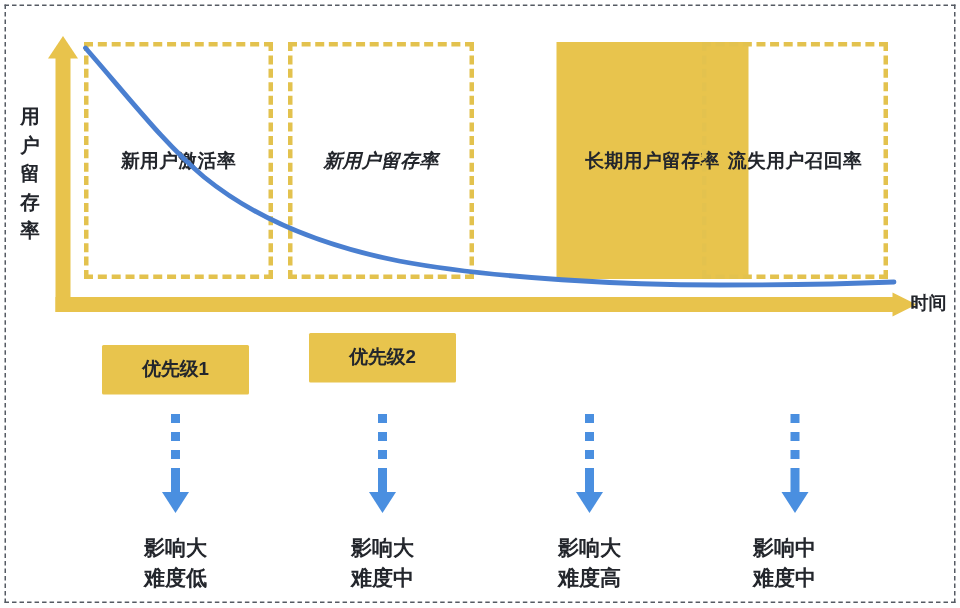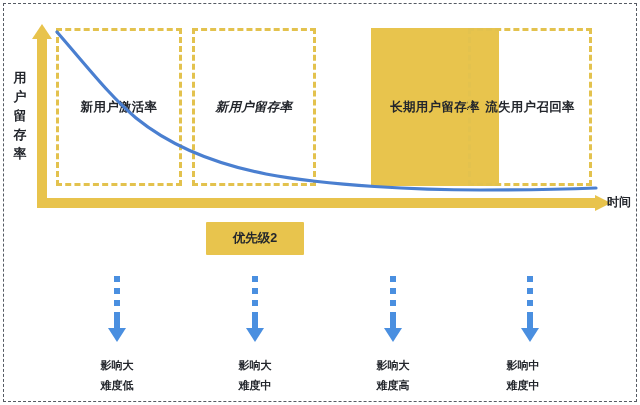--- a/index.html
+++ b/index.html
@@ -160,21 +160,21 @@
     width: 0; height: 0;
     border-left: 9px solid transparent;
     border-right: 9px solid transparent;
     border-top: 14px solid #4a8fe0;
   }
   .outcome {
     position: absolute;
     top: 355px;
     width: 98px;
     text-align: center;
-    font-size: 11px;
+    font-size: 14px;
     line-height: 20px;
     font-weight: bold;
     color: #23262c;
   }
   .outcome span { display: block; }
 </style>
 </head>
 <body>
 
 <div id="canvas">
@@ -208,20 +208,23 @@
   </div>
 
   <div class="stage-box dashed" style="left:468px; top:28px; width:124px; height:158px;">
     <span class="stage-label">流失用户召回率</span>
   </div>
 
   <svg id="curve-svg" viewBox="0 0 640 405">
     <path d="M 57,32 C 90,70 110,96 136,118 C 168,144 210,163 266,174 C 330,186 420,190 480,190 C 530,190 570,189 596,188" fill="none" stroke="#4a7fd0" stroke-width="3.2" stroke-linecap="round"></path>
   </svg>
 
+  <div class="priority-box" style="left:68px; top:230px;">
+    <span class="priority-label">优先级1</span>
+  </div>
   <div class="arrow-col" style="left:68px;">
     <div class="dot"></div>
     <div class="dot"></div>
     <div class="dot"></div>
     <div class="arrow-shaft"></div>
     <div class="arrow-head"></div>
   </div>
   <div class="outcome" style="left:68px;">
     <span>影响大</span>
     <span>难度低</span>

